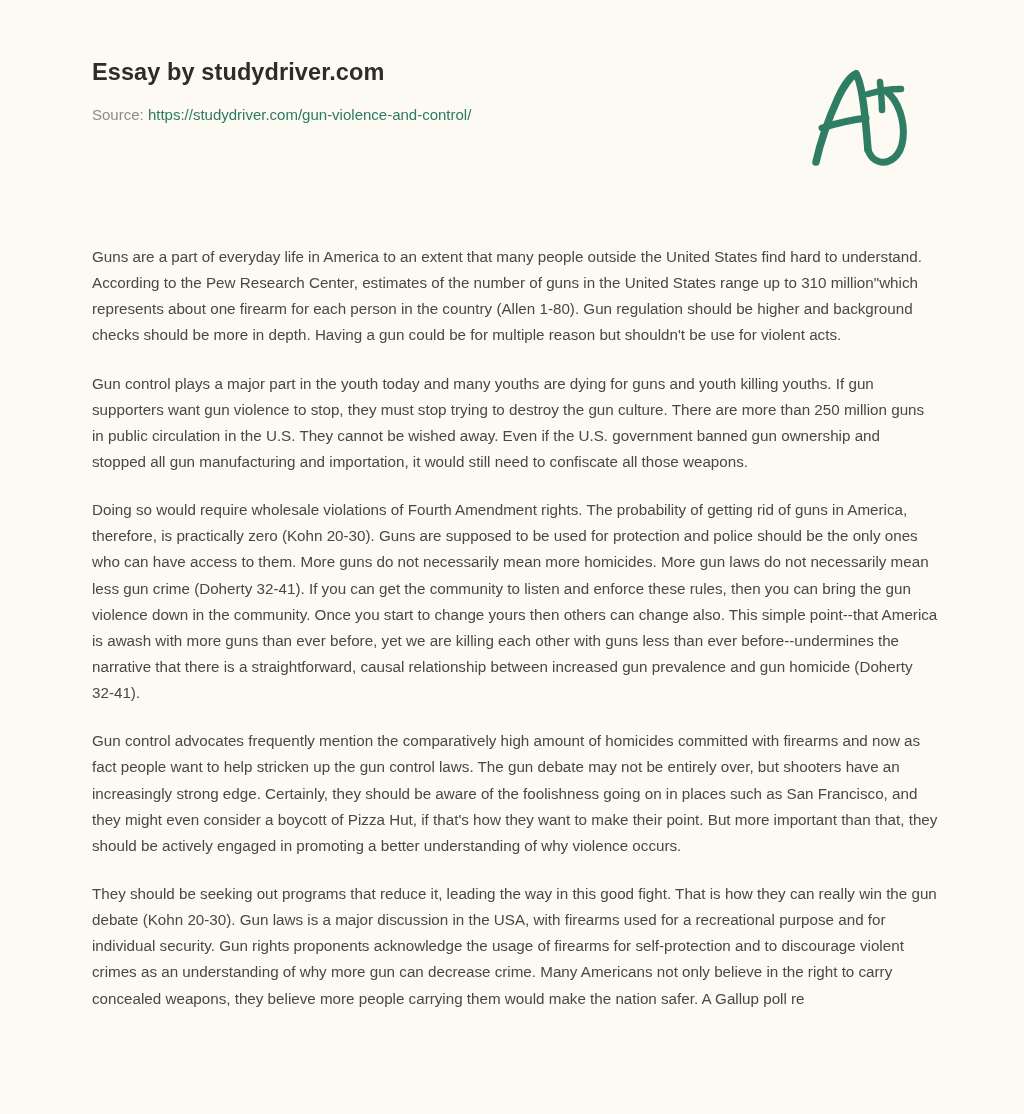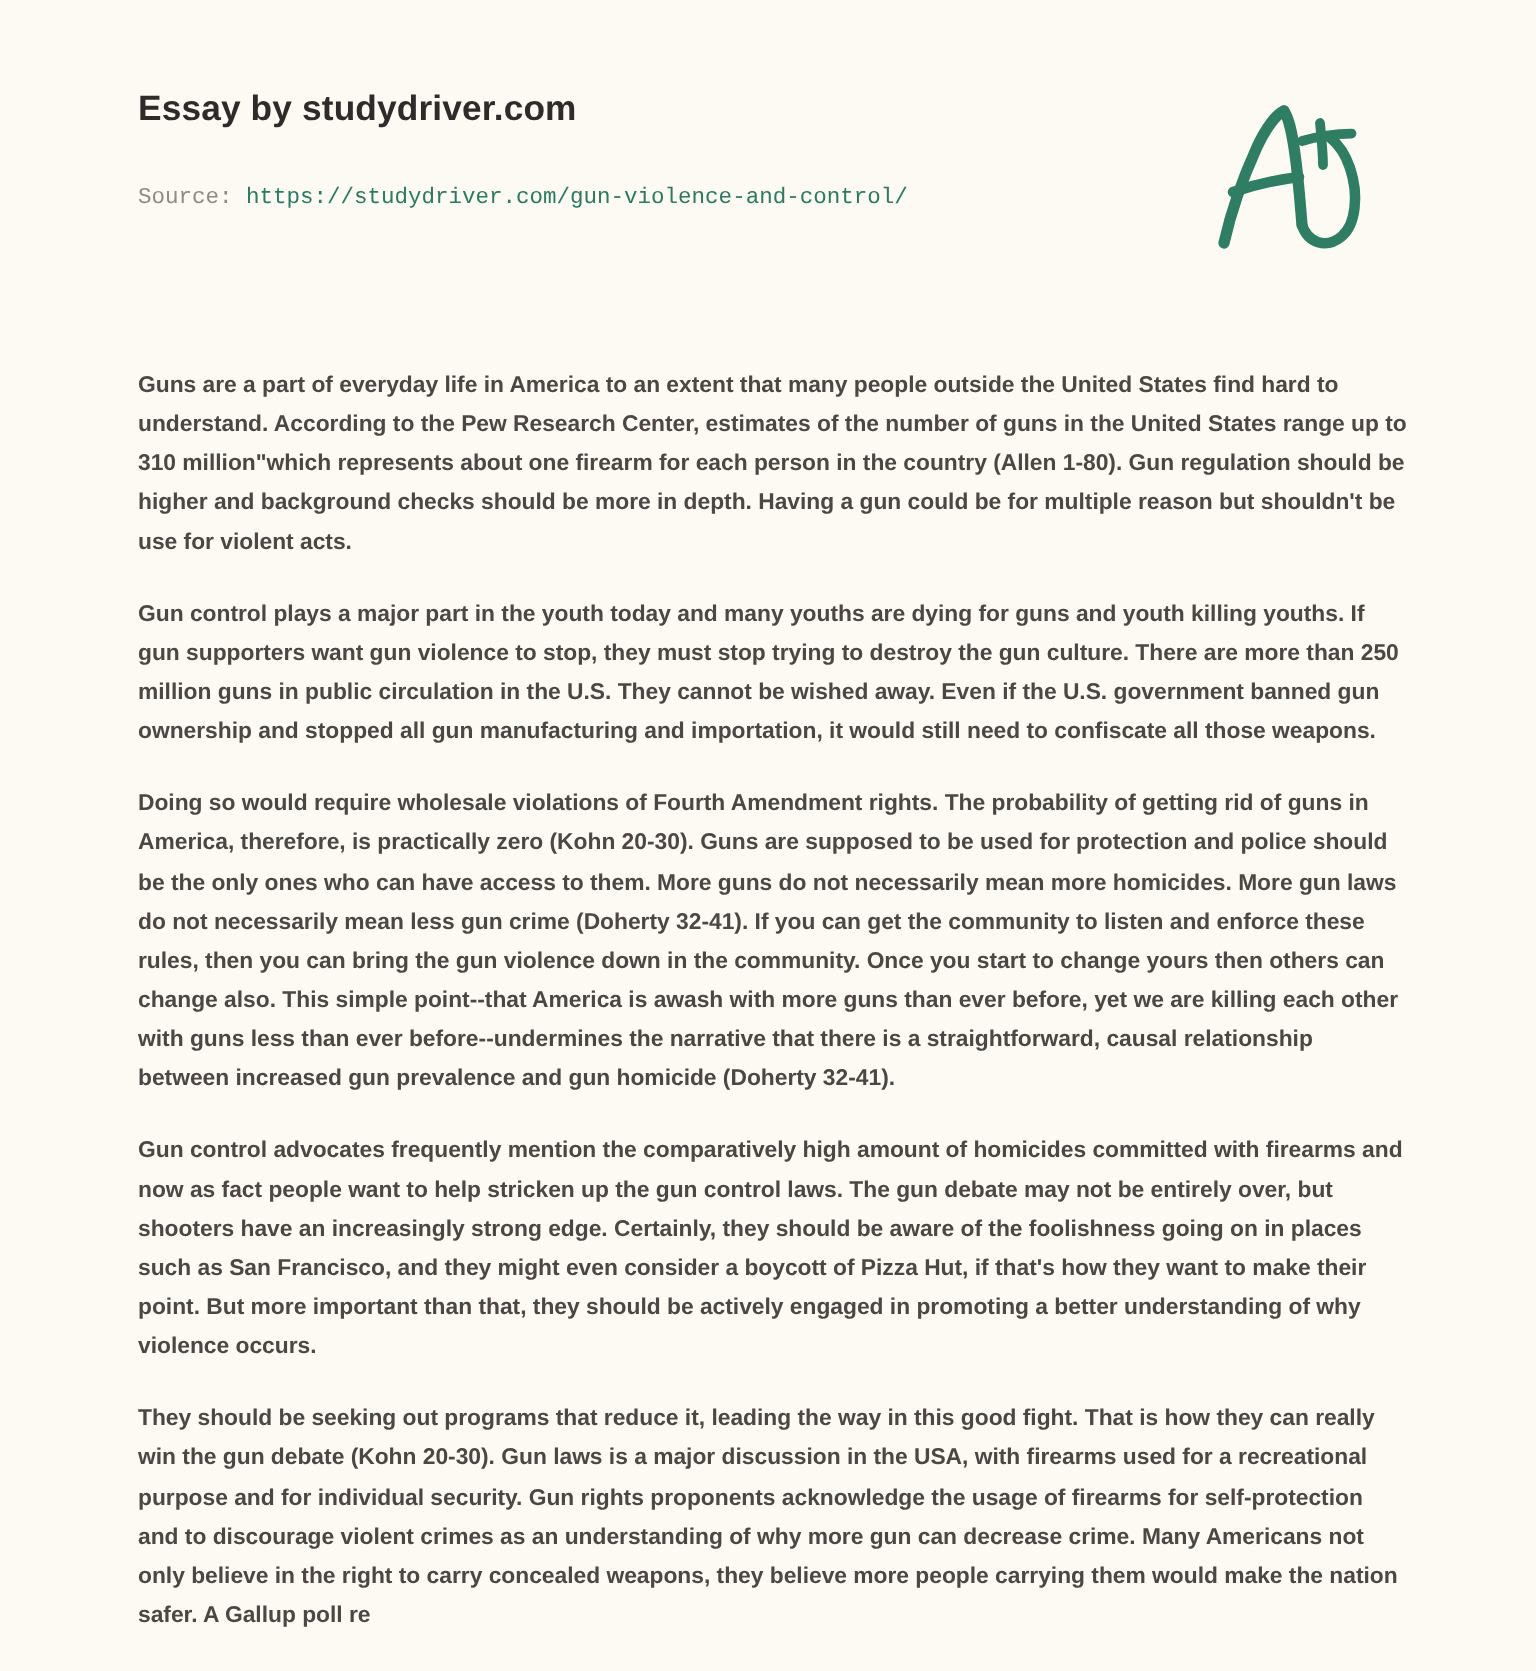--- a/index.html
+++ b/index.html
@@ -46,25 +46,24 @@
     font-size: 23.5px;
     font-weight: 700;
     color: #2e2c2b;
     letter-spacing: 0.1px;
     line-height: 1.2;
     margin: 0;
     white-space: nowrap;
   }
 
   .source-line {
-    margin-top: 36px;
+    margin-top: 19px;
     font-size: 15px;
     line-height: 1.3;
     white-space: nowrap;
-    font-family: Liberation Mono, monospace;
   }
 
   .source-label {
     color: #8e8b87;
   }
 
   .source-url {
     color: #2b7a62;
     text-decoration: none;
   }
@@ -99,21 +98,20 @@
     line-height: 1.25;
     margin: 0 0 34px 0;
   }
 
   .body-copy p {
     margin: 0 0 22px 0;
     font-size: 15.2px;
     line-height: 1.72;
     color: #4c4744;
     text-align: left;
-    font-weight: bold;
   }
 
   .body-copy p:last-child {
     margin-bottom: 0;
   }
 </style>
 </head>
 <body>
 
 <div class="page">

